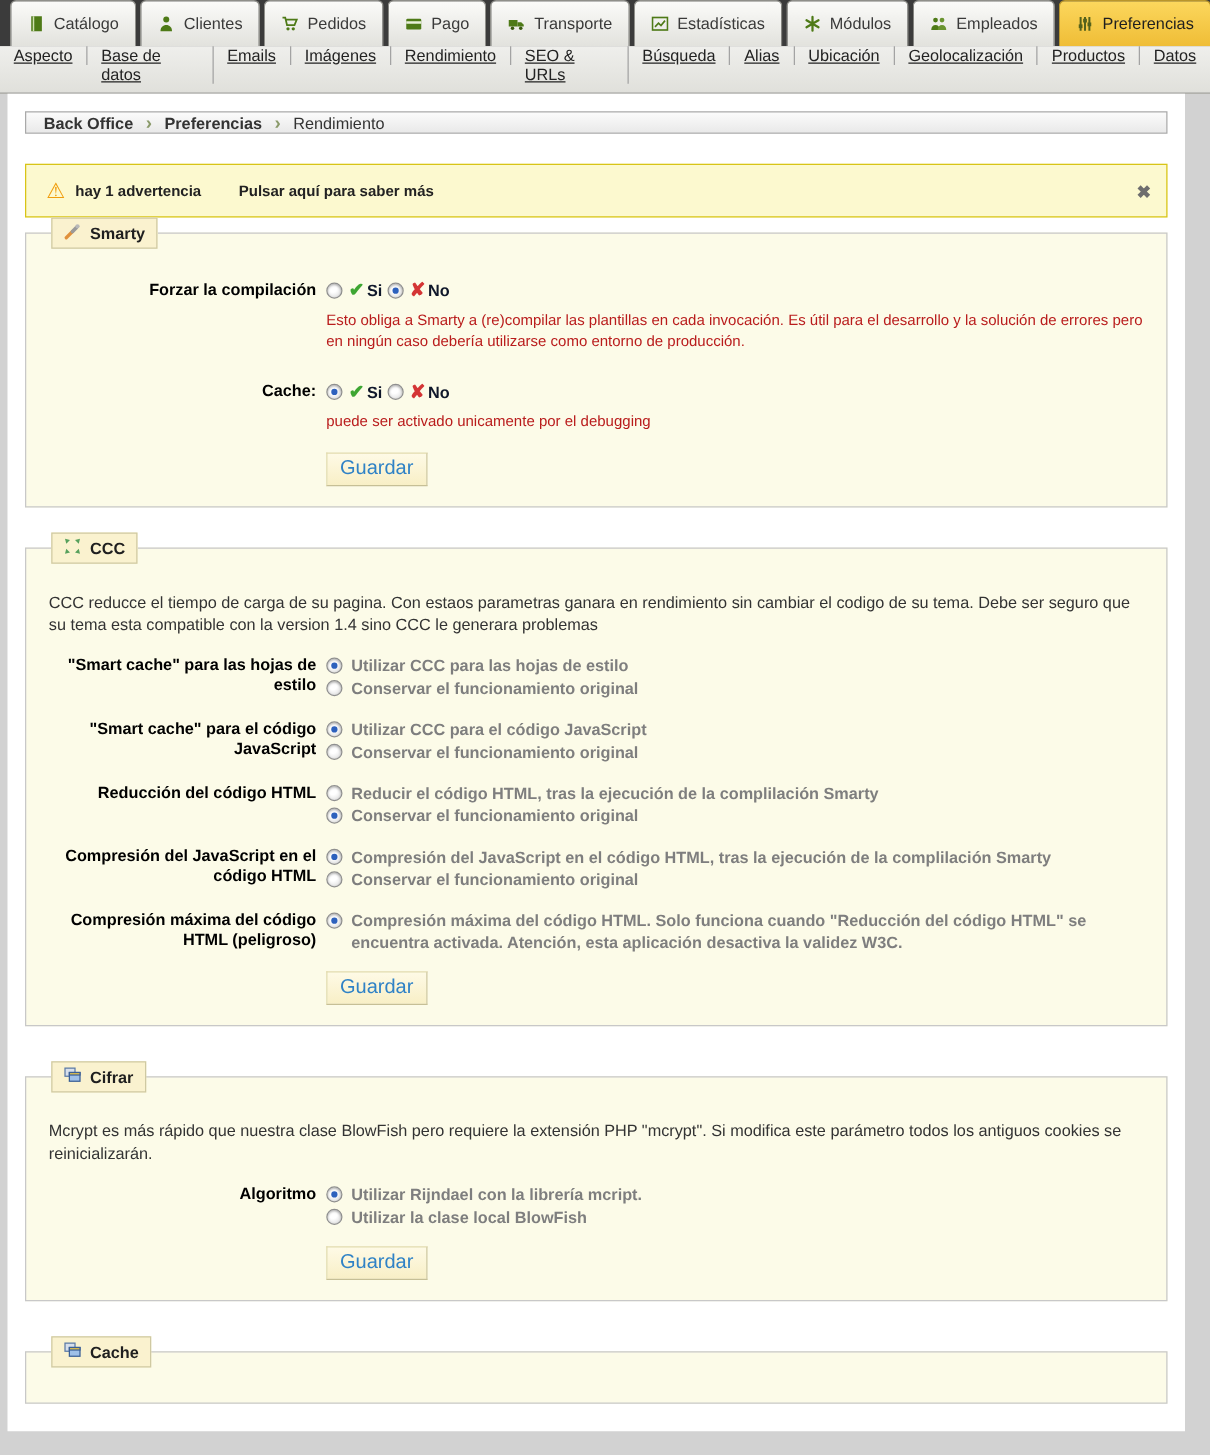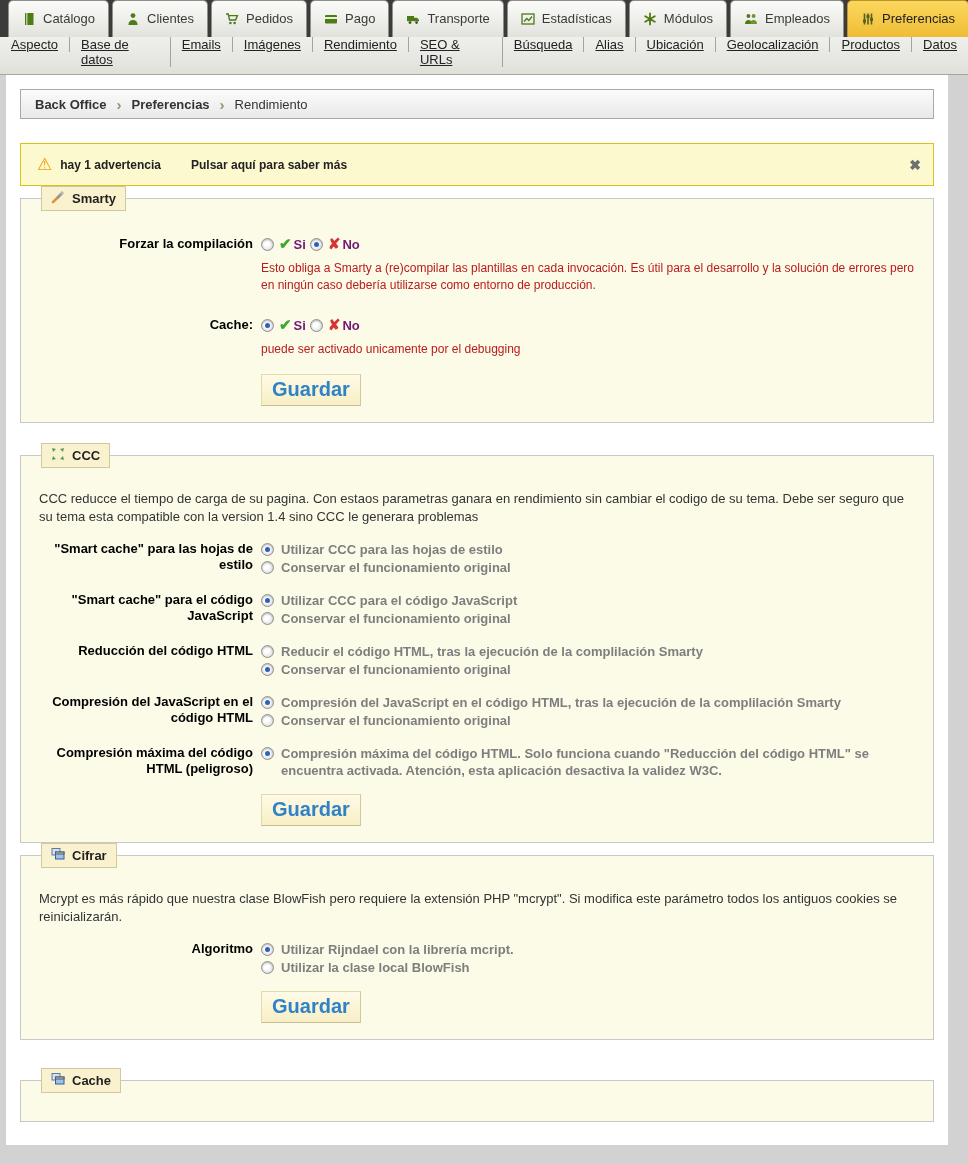--- a/index.html
+++ b/index.html
@@ -17,21 +17,21 @@
   
   .subnav { background:linear-gradient(#efefec,#e0e0db); border-bottom:1px solid #a6a6a0;
             height:38px; display:flex; align-items:flex-start; }
   .subnav a { font-size:13px; color:#222; text-decoration:underline; padding:0 11px; cursor:pointer;
               border-right:1px solid #a3a3a3; line-height:15px; }
   .subnav a:last-child { border-right:none; }
 
   
   .page { background:#fff; margin:0 20px 12px 6px; padding:14px 14px 20px 14px; min-height:1070px; }
 
-  .crumb { background:linear-gradient(#fbfbfb,#e9e9e9); border:1px solid #a9a9a9; height:30px;
+  .crumb { background:linear-gradient(#fbfbfb,#e9e9e9); border:1px solid #a9a9a9; height:18px;
            display:flex; align-items:center; padding:0 14px; font-size:13px; color:#333; }
   .crumb b { font-weight:bold; }
   .crumb .sep { color:#8a9a6a; font-weight:bold; margin:0 10px; font-size:15px; }
 
   .warnbox { margin-top:24px; background:#fcf9cf; border:1px solid #d8c417; padding:10px 12px;
              display:flex; align-items:center; font-size:12px; color:#222; }
   .warnbox .wicon { color:#f09d0c; font-size:17px; margin:0 8px 0 4px; }
   .warnbox b { font-weight:bold; }
   .warnbox a { margin-left:30px; font-weight:bold; color:#222; cursor:pointer; }
   .warnbox .close { margin-left:auto; color:#6e6e6e; font-weight:bold; font-size:14px; cursor:pointer; }
@@ -50,30 +50,30 @@
   .ctrl { margin-left:8px; flex:1; }
 
   .ynline { display:flex; align-items:center; }
   .radio { width:13px; height:13px; border-radius:50%; flex:none;
            background:radial-gradient(circle at 40% 35%, #ffffff 30%, #d6d6d6);
            border:1px solid #8f8f8f; box-shadow:inset 0 1px 2px rgba(0,0,0,.3); position:relative; cursor:pointer; }
   .radio.on::after { content:""; position:absolute; left:3px; top:3px; width:5px; height:5px;
                      border-radius:50%; background:#2d61bd; }
   .ck { color:#3ea632; font-weight:bold; font-size:15px; margin:0 2px 0 5px; }
   .cx { color:#d43535; font-weight:bold; font-size:15px; margin:0 2px 0 5px; }
-  .yn { color:#701a75; font-weight:bold; font-size:13px; margin-right:4px; }
+  .yn { color:#0f172a; font-weight:bold; font-size:13px; margin-right:4px; }
   .desc { color:#b91c1c; font-size:12px; line-height:17px; margin-top:7px; max-width:700px; }
 
   .opt { display:flex; align-items:flex-start; margin:1px 0; }
   .opt .radio { margin-top:2px; }
   .optlabel { color:#7e7e7e; font-weight:bold; font-size:13px; line-height:17px; margin-left:7px; max-width:680px; }
 
   .btn { display:inline-block; background:linear-gradient(#fefae6,#f8efc6); border:1px solid #e2dbae;
-         border-bottom-color:#c6bf96; border-right-color:#cfc8a0; padding:3px 10px 4px; font-size:20px;
-         color:#2f82c6; cursor:pointer; font-family:"Liberation Sans",sans-serif;font-weight:bold; }
+         border-bottom-color:#c6bf96; border-right-color:#cfc8a0; padding:3px 10px 4px; font-size:16px;
+         color:#2f82c6; cursor:pointer; font-family:"Liberation Sans",sans-serif; }
   .btnrow { margin:16px 0 2px 226px; }
 </style>
 </head>
 <body>
 
 <div class="topbar">
   <div class="tab">
     <span>
         <svg width="14" height="14" viewBox="0 0 14 14">
           <path d="M3 1h8.5v12H3z" fill="#4e7a17"></path>
@@ -310,21 +310,21 @@
         <div class="opt">
             <span class="radio on"></span>
             <span class="optlabel">Compresión máxima del código HTML. Solo funciona cuando "Reducción del código HTML" se encuentra activada. Atención, esta aplicación desactiva la validez W3C.</span>
           </div>
       </div>
     </div>
 
     <div class="btnrow" style="margin-top:8px;"><button class="btn">Guardar</button></div>
   </fieldset>
 
-  <fieldset style="">
+  <fieldset style="margin-top:28px;">
     <legend><span class="leg">
       <span><svg width="14" height="14" viewBox="0 0 14 14">
               <rect x="1" y="1.5" width="8" height="6.5" fill="#d7dfeb" stroke="#5b7aa6"></rect>
               <rect x="4.5" y="5" width="8.5" height="7" fill="#9fc0e8" stroke="#3a5f96"></rect>
               <rect x="4.5" y="5" width="8.5" height="2" fill="#e8c44a" stroke="#3a5f96"></rect>
             </svg></span>
       <span>Cifrar</span>
     </span></legend>
 
     <p class="introtxt">Mcrypt es más rápido que nuestra clase BlowFish pero requiere la extensión PHP "mcrypt". Si modifica este parámetro todos los antiguos cookies se reinicializarán.</p>

